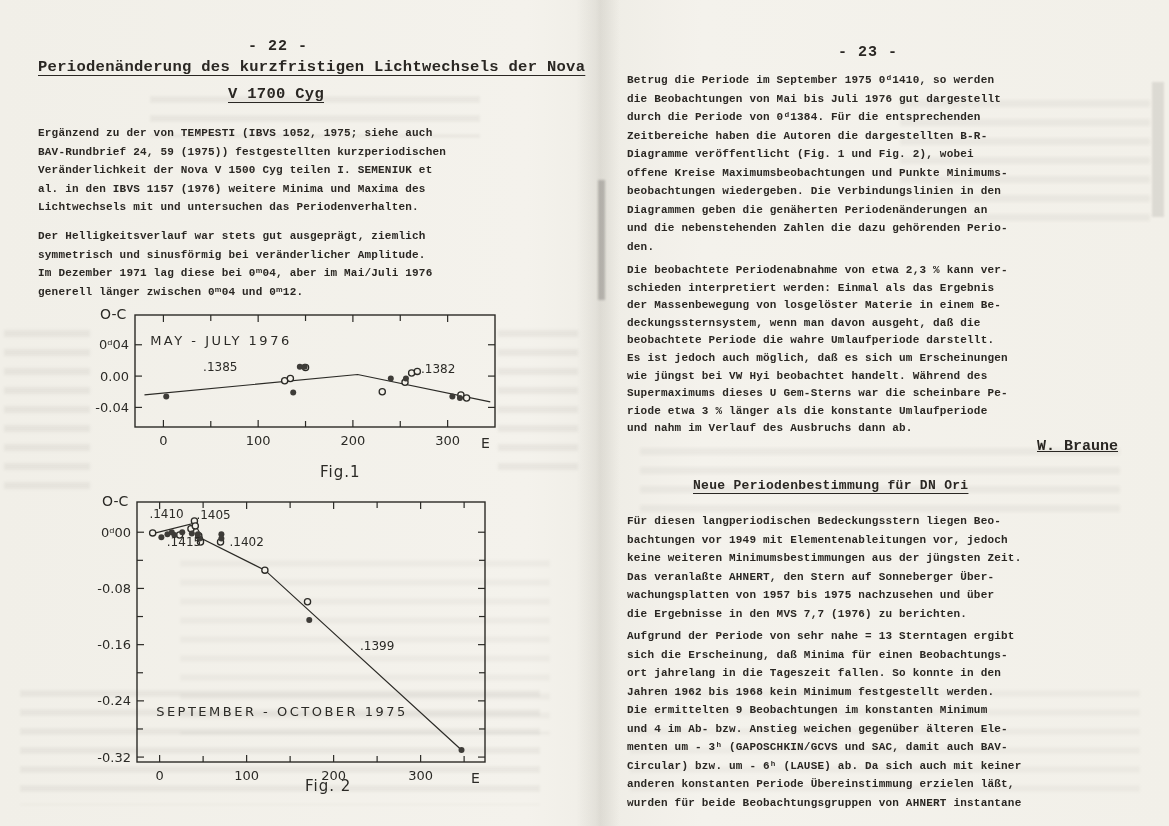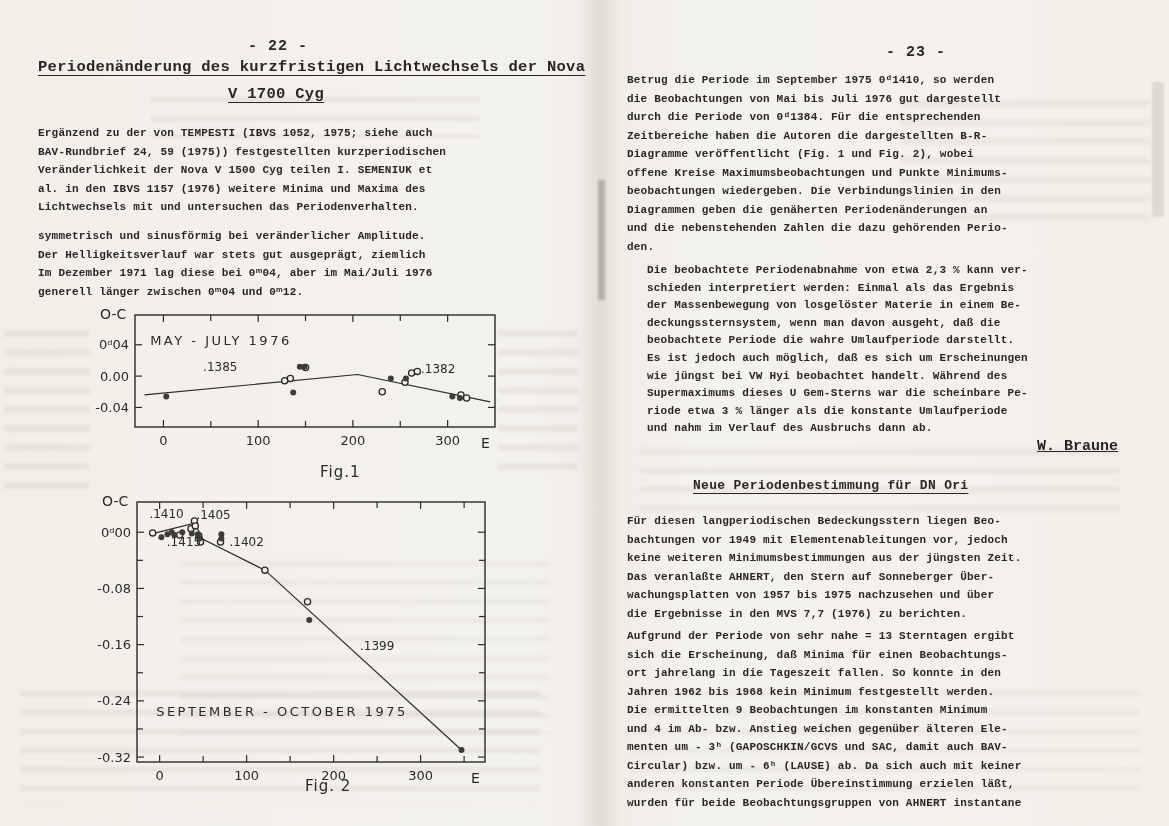--- a/index.html
+++ b/index.html
@@ -5,21 +5,21 @@
   html,body{margin:0;padding:0;}
   body{width:1169px;height:826px;overflow:hidden;background:#e6e4dd;}
   .spread{position:absolute;left:0;top:0;width:1169px;height:826px;
     background:linear-gradient(90deg,#f1efe8 0%,#f4f2ec 45%,#efede6 52%,#f4f2ec 60%,#f2f0e9 100%);
     font-family:"Liberation Mono","DejaVu Sans Mono",monospace;color:#2a2723;}
   .fold{position:absolute;left:576px;top:0;width:44px;height:826px;
     background:linear-gradient(90deg,rgba(60,55,45,0) 0%,rgba(60,55,45,0.07) 45%,rgba(60,55,45,0.10) 55%,rgba(60,55,45,0) 100%);}
   .block{position:absolute;white-space:pre;}
   .tline{white-space:pre;}
   .body-text{font-size:11px;line-height:18.5px;font-weight:bold;letter-spacing:.2px;}
-  .tight .tline{line-height:17.6px;margin-left:20px;}
+  .tight .tline{line-height:17.6px;}
   .pagenum{font-size:15px;font-weight:bold;letter-spacing:1px;}
   .doc-title{font-size:15.5px;font-weight:bold;text-decoration:underline;text-underline-offset:4px;letter-spacing:.3px;}
   .heading{font-size:13px;font-weight:bold;text-decoration:underline;text-underline-offset:4px;letter-spacing:.3px;}
   .signature{font-size:15px;font-weight:bold;text-decoration:underline;}
   svg.chart{position:absolute;overflow:visible;}
   .ctick{font:13px "DejaVu Sans",sans-serif;fill:#2b2a26;}
   .caxis{font:14px "DejaVu Sans",sans-serif;fill:#2b2a26;}
   .clabel{font:12px "DejaVu Sans",sans-serif;fill:#2b2a26;}
   .cannot{font:13px "DejaVu Sans",sans-serif;fill:#2b2a26;letter-spacing:2.5px;}
   .ccaption{font:15px "DejaVu Sans",sans-serif;fill:#2b2a26;letter-spacing:1px;}
@@ -42,21 +42,21 @@
   <div class="smudge" style="left:640px;top:448px;width:480px;height:75px;opacity:.4;"></div>
   <div class="smudge" style="left:900px;top:100px;width:250px;height:130px;opacity:.4;"></div>
   <div class="smudge" style="left:630px;top:690px;width:510px;height:110px;opacity:.30;"></div>
   <div class="streak" style="left:598px;top:180px;width:7px;height:120px;"></div>
   <div class="streak" style="left:1152px;top:82px;width:12px;height:135px;opacity:.45;"></div>
 
   <div class="block pagenum" style="left:248px;top:38px;">- 22 -</div>
   <div class="block doc-title" style="left:38px;top:58px;text-align:center;">Periodenänderung des kurzfristigen Lichtwechsels der Nova</div>
   <div class="block doc-title" style="left:228px;top:85px;">V 1700 Cyg</div>
   <div class="block body-text" style="left:38px;top:124px;"><div class="tline">Ergänzend zu der von TEMPESTI (IBVS 1052, 1975; siehe auch</div><div class="tline">BAV-Rundbrief 24, 59 (1975)) festgestellten kurzperiodischen</div><div class="tline">Veränderlichkeit der Nova V 1500 Cyg teilen I. SEMENIUK et</div><div class="tline">al. in den IBVS 1157 (1976) weitere Minima und Maxima des</div><div class="tline">Lichtwechsels mit und untersuchen das Periodenverhalten.</div></div>
-  <div class="block body-text" style="left:38px;top:227px;"><div class="tline">symmetrisch und sinusförmig bei veränderlicher Amplitude.</div><div class="tline">Der Helligkeitsverlauf war stets gut ausgeprägt, ziemlich</div><div class="tline">Im Dezember 1971 lag diese bei 0ᵐ04, aber im Mai/Juli 1976</div><div class="tline">generell länger zwischen 0ᵐ04 und 0ᵐ12.</div></div>
+  <div class="block body-text" style="left:38px;top:227px;"><div class="tline">Der Helligkeitsverlauf war stets gut ausgeprägt, ziemlich</div><div class="tline">symmetrisch und sinusförmig bei veränderlicher Amplitude.</div><div class="tline">Im Dezember 1971 lag diese bei 0ᵐ04, aber im Mai/Juli 1976</div><div class="tline">generell länger zwischen 0ᵐ04 und 0ᵐ12.</div></div>
 
   <svg class="chart" width="445" height="180" style="left: 93px; top: 305px;">
       <rect x="42" y="10" width="360" height="112" fill="none" stroke="#2b2a26" stroke-width="1.4"></rect>
       <line x1="70.42105263157895" y1="122" x2="70.42105263157895" y2="115" stroke="#2b2a26" stroke-width="1.2"></line>
       <line x1="70.42105263157895" y1="10" x2="70.42105263157895" y2="17" stroke="#2b2a26" stroke-width="1.2"></line>
       <text x="70.42105263157895" y="140" text-anchor="middle" class="ctick">0</text>
       <line x1="165.1578947368421" y1="122" x2="165.1578947368421" y2="115" stroke="#2b2a26" stroke-width="1.2"></line>
       <line x1="165.1578947368421" y1="10" x2="165.1578947368421" y2="17" stroke="#2b2a26" stroke-width="1.2"></line>
       <text x="165.1578947368421" y="140" text-anchor="middle" class="ctick">100</text>
       <line x1="259.89473684210526" y1="122" x2="259.89473684210526" y2="115" stroke="#2b2a26" stroke-width="1.2"></line>
@@ -177,21 +177,21 @@
       <circle cx="375.51" cy="261.05405405405406" r="3" fill="#3e3c38"></circle>
       <text x="80.58" y="29.162162162162158" text-anchor="middle" class="clabel">.1410</text>
       <text x="97.98" y="57.270270270270274" text-anchor="middle" class="clabel">.1415</text>
       <text x="127.56" y="29.864864864864863" text-anchor="middle" class="clabel">.1405</text>
       <text x="160.62" y="56.56756756756757" text-anchor="middle" class="clabel">.1402</text>
       <text x="291.12" y="161.2702702702703" text-anchor="middle" class="clabel">.1399</text>
       <text x="70.14" y="227.32432432432432" class="cannot">SEPTEMBER - OCTOBER 1975</text>
       <text x="219" y="302" class="ccaption">Fig. 2</text>
     </svg>
 
-  <div class="block pagenum" style="left:838px;top:44px;margin-left:48px;">- 23 -</div>
+  <div class="block pagenum" style="left:838px;top:44px;">- 23 -</div>
   <div class="block body-text" style="left:627px;top:71px;"><div class="tline">Betrug die Periode im September 1975 0ᵈ1410, so werden</div><div class="tline">die Beobachtungen von Mai bis Juli 1976 gut dargestellt</div><div class="tline">durch die Periode von 0ᵈ1384. Für die entsprechenden</div><div class="tline">Zeitbereiche haben die Autoren die dargestellten B-R-</div><div class="tline">Diagramme veröffentlicht (Fig. 1 und Fig. 2), wobei</div><div class="tline">offene Kreise Maximumsbeobachtungen und Punkte Minimums-</div><div class="tline">beobachtungen wiedergeben. Die Verbindungslinien in den</div><div class="tline">Diagrammen geben die genäherten Periodenänderungen an</div><div class="tline">und die nebenstehenden Zahlen die dazu gehörenden Perio-</div><div class="tline">den.</div></div>
   <div class="block body-text tight" style="left:627px;top:262px;"><div class="tline">Die beobachtete Periodenabnahme von etwa 2,3 % kann ver-</div><div class="tline">schieden interpretiert werden: Einmal als das Ergebnis</div><div class="tline">der Massenbewegung von losgelöster Materie in einem Be-</div><div class="tline">deckungssternsystem, wenn man davon ausgeht, daß die</div><div class="tline">beobachtete Periode die wahre Umlaufperiode darstellt.</div><div class="tline">Es ist jedoch auch möglich, daß es sich um Erscheinungen</div><div class="tline">wie jüngst bei VW Hyi beobachtet handelt. Während des</div><div class="tline">Supermaximums dieses U Gem-Sterns war die scheinbare Pe-</div><div class="tline">riode etwa 3 % länger als die konstante Umlaufperiode</div><div class="tline">und nahm im Verlauf des Ausbruchs dann ab.</div></div>
   <div class="block signature" style="left:1037px;top:438px;">W. Braune</div>
   <div class="block heading" style="left:693px;top:478px;">Neue Periodenbestimmung für DN Ori</div>
   <div class="block body-text" style="left:627px;top:512px;"><div class="tline">Für diesen langperiodischen Bedeckungsstern liegen Beo-</div><div class="tline">bachtungen vor 1949 mit Elementenableitungen vor, jedoch</div><div class="tline">keine weiteren Minimumsbestimmungen aus der jüngsten Zeit.</div><div class="tline">Das veranlaßte AHNERT, den Stern auf Sonneberger Über-</div><div class="tline">wachungsplatten von 1957 bis 1975 nachzusehen und über</div><div class="tline">die Ergebnisse in den MVS 7,7 (1976) zu berichten.</div></div>
   <div class="block body-text" style="left:627px;top:627px;"><div class="tline">Aufgrund der Periode von sehr nahe = 13 Sterntagen ergibt</div><div class="tline">sich die Erscheinung, daß Minima für einen Beobachtungs-</div><div class="tline">ort jahrelang in die Tageszeit fallen. So konnte in den</div><div class="tline">Jahren 1962 bis 1968 kein Minimum festgestellt werden.</div><div class="tline">Die ermittelten 9 Beobachtungen im konstanten Minimum</div><div class="tline">und 4 im Ab- bzw. Anstieg weichen gegenüber älteren Ele-</div><div class="tline">menten um - 3ʰ (GAPOSCHKIN/GCVS und SAC, damit auch BAV-</div><div class="tline">Circular) bzw. um - 6ʰ (LAUSE) ab. Da sich auch mit keiner</div><div class="tline">anderen konstanten Periode Übereinstimmung erzielen läßt,</div><div class="tline">wurden für beide Beobachtungsgruppen von AHNERT instantane</div></div>
 
 </div>
 
 </body></html>

